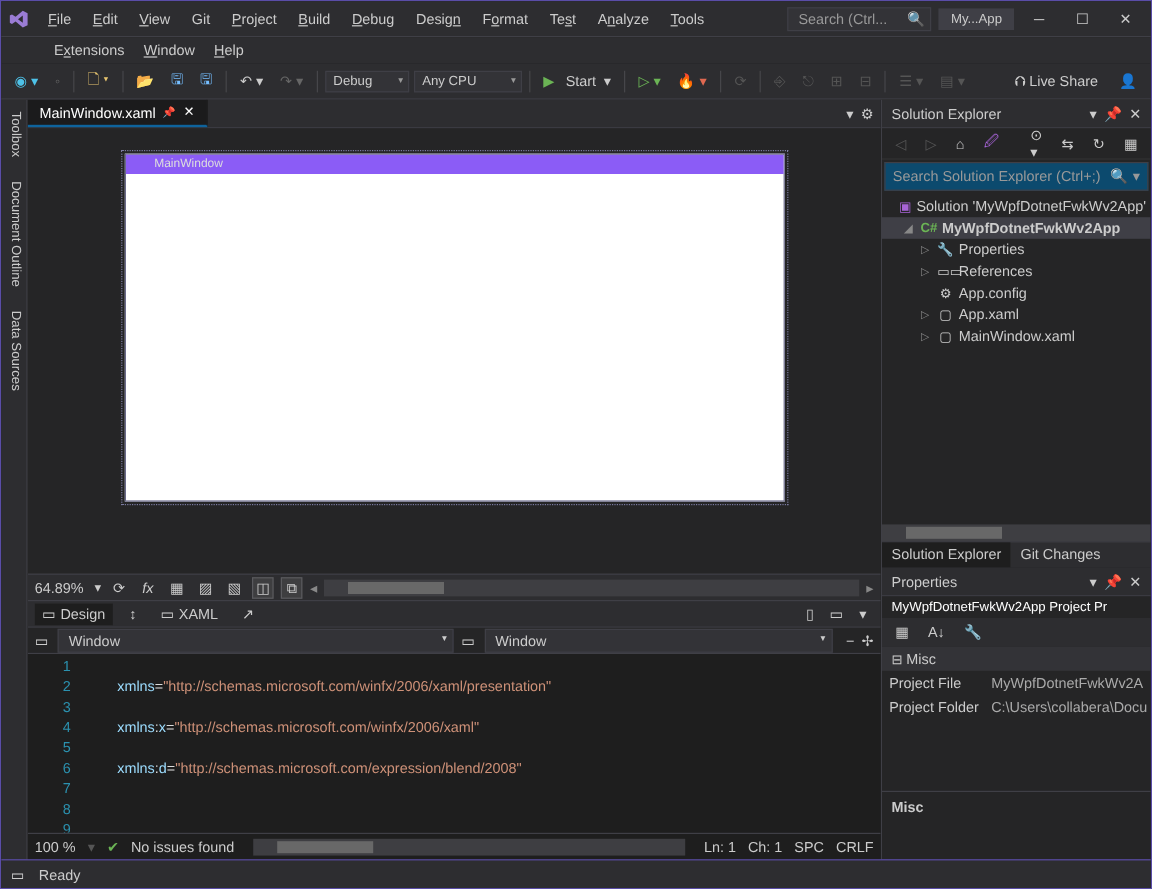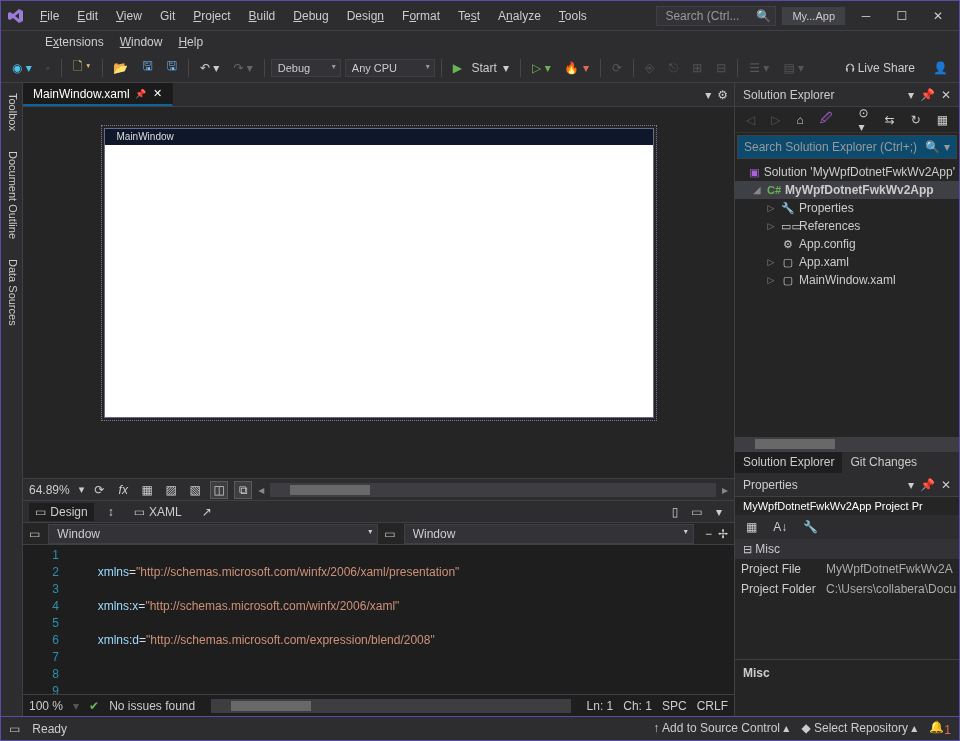--- a/index.html
+++ b/index.html
@@ -27,21 +27,21 @@
 .doc-tabs{height:24px;background:#2d2d30;display:flex;align-items:stretch;border-bottom:1px solid #3f3f46}
 .doc-tab{padding:0 10px;display:flex;align-items:center;gap:6px;font-size:11px;cursor:pointer;border-right:1px solid #1e1e1e}
 .doc-tab.active{background:#1b1b1c;border-bottom:2px solid #0e639c;color:#fff}
 .doc-tab .pin{font-size:9px}
 .doc-tab .close{font-size:11px}
 .doc-tabright{margin-left:auto;display:flex;align-items:center;padding:0 6px;gap:6px}
 
 .designer{flex:1;background:#252526;position:relative;display:flex;flex-direction:column;overflow:hidden}
 .design-canvas{flex:1;display:flex;align-items:center;justify-content:center;position:relative;overflow:hidden}
 .wpf-window{width:550px;height:290px;background:#fff;border:1px solid #6a6a8a;position:relative;margin-top:-40px}
-.wpf-titlebar{height:16px;background:#0f172a;color:#ddd;font-size:10px;padding-left:12px;display:flex;align-items:center}
+.wpf-titlebar{height:16px;background:#8b5cf6;color:#ddd;font-size:10px;padding-left:24px;display:flex;align-items:center}
 .wpf-outline{position:absolute;inset:-4px;border:1px dotted #7a7aa0;pointer-events:none}
 
 .zoom-bar{height:22px;background:#2d2d30;border-top:1px solid #3f3f46;display:flex;align-items:center;padding:0 6px;gap:6px;font-size:11px}
 .zoom-btn{width:18px;height:18px;display:flex;align-items:center;justify-content:center;cursor:pointer;border:1px solid transparent}
 .zoom-btn.active{border:1px solid #5a5a5e;background:#3e3e40}
 
 .split-tabs{height:22px;background:#2d2d30;border-top:1px solid #3f3f46;display:flex;align-items:center;padding:0 6px;gap:8px;font-size:11px}
 .split-tab{padding:2px 6px;cursor:pointer;display:flex;align-items:center;gap:4px}
 .split-tab.active{background:#1e1e1e}
 
@@ -401,18 +401,13 @@
       <div style="flex:1;min-height:60px"></div>
       <div style="border-top:1px solid #3f3f46;padding:6px 8px;font-weight:bold">Misc</div>
       <div style="height:30px"></div>
     </div>
   </div>
 </div>
 
 <div class="statusbar">
   <span>▭</span>
   <span>Ready</span>
-  <div class="right">
-    <span>↑ <span>Add to Source Control</span> ▴</span>
-    <span>◆ <span>Select Repository</span> ▴</span>
-    <span>🔔<sub style="color:#e06951">1</sub></span>
-  </div>
 </div>
 
 </body></html>

